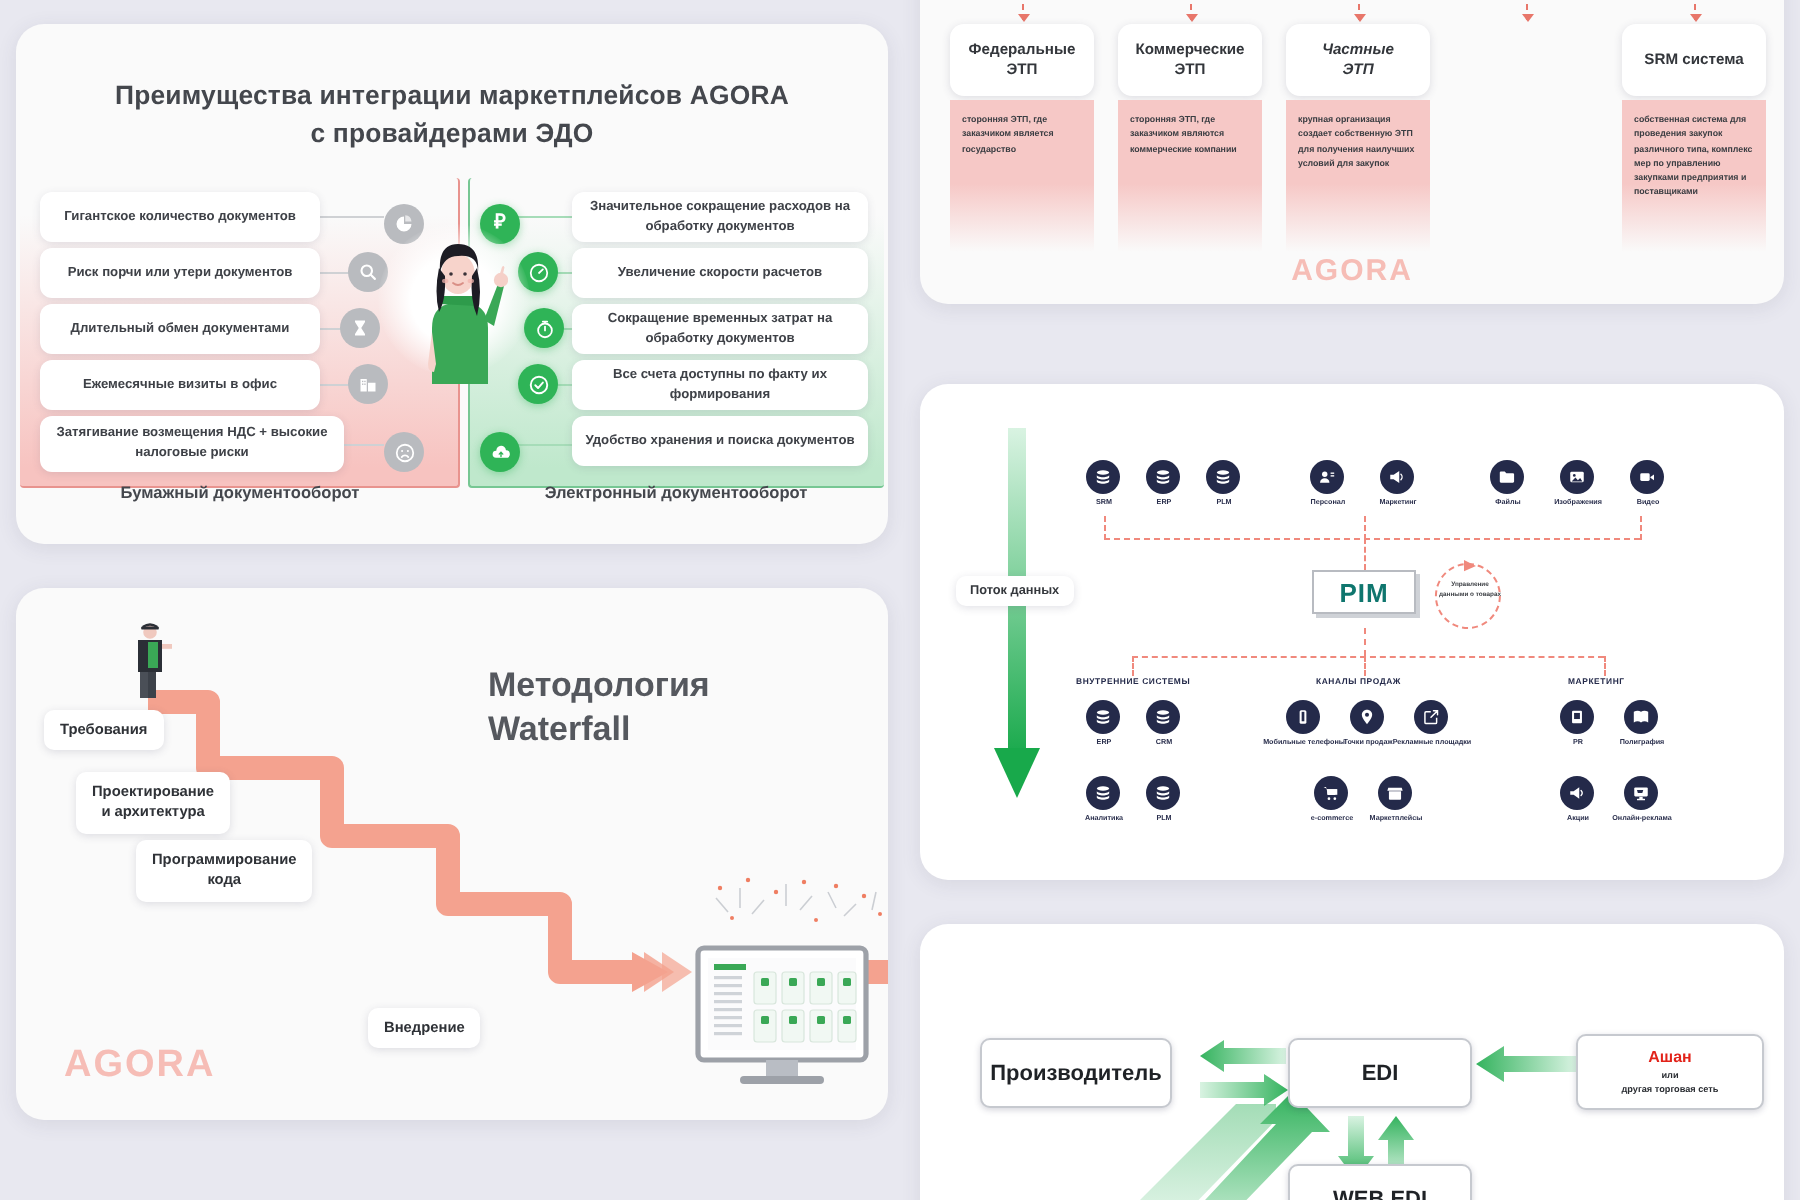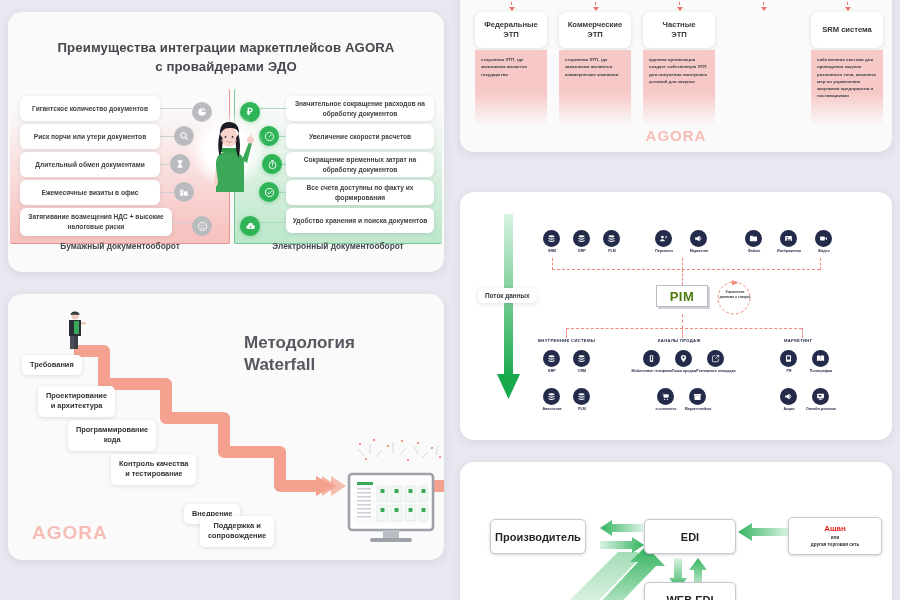--- a/index.html
+++ b/index.html
@@ -359,25 +359,21 @@
         <path d="M63.2 20.5 q3.8 -3.2 7.6 0 l0 -1.6 q-3.8 -2.6 -7.6 0 z" fill="#2b2f36"></path>
         <rect x="62.6" y="19.2" width="8.8" height="1.6" rx=".6" fill="#2b2f36"></rect>
       </g>
     </svg>
 
     <div class="wf-step" style="left:14px; top:61px;">Требования</div>
     <div class="wf-step" style="left:30px; top:92px;">Проектирование
 и архитектура</div>
     <div class="wf-step" style="left:60px; top:126px;">Программирование
 кода</div>
-    <div class="wf-step" style="left:103px; top:160px;">Контроль качества
-и тестирование</div>
     <div class="wf-step" style="left:176px; top:210px;">Внедрение</div>
-    <div class="wf-step" style="left:192px; top:222px;">Поддержка и
-сопровождение</div>
 
     <div class="agora-logo" style="left:24px; bottom:16px;">AGORA</div>
   </div>
 
   <div class="card" id="panel-etp">
     <div class="etp-arrow" style="left:51px;"></div>
     <div class="etp-arrow" style="left:135px;"></div>
     <div class="etp-arrow" style="left:219px;"></div>
     <div class="etp-arrow" style="left:303px;"></div>
     <div class="etp-arrow" style="left:387px;"></div>
@@ -386,21 +382,21 @@
       <div class="etp-head" style="white-space:pre-line;">Федеральные
 ЭТП</div>
       <div class="etp-body">сторонняя ЭТП, где заказчиком является государство</div>
     </div>
     <div class="etp-col" style="left:99px;">
       <div class="etp-head" style="white-space:pre-line;">Коммерческие
 ЭТП</div>
       <div class="etp-body">сторонняя ЭТП, где заказчиком являются коммерческие компании</div>
     </div>
     <div class="etp-col" style="left:183px;">
-      <div class="etp-head" style="white-space:pre-line;">Частные
+      <div class="etp-head" style="white-space:pre-line;font-style:italic;">Частные
 ЭТП</div>
       <div class="etp-body">крупная организация создает собственную ЭТП для получения наилучших условий для закупок</div>
     </div>
     <div class="etp-col" style="left:351px;">
       <div class="etp-head" style="white-space:pre-line;">SRM система</div>
       <div class="etp-body">собственная система для проведения закупок различного типа, комплекс мер по управлению закупками предприятия и поставщиками</div>
     </div>
 
     <div class="agora-logo" style="left:50%; transform:translateX(-50%); bottom:8px; font-size:15px;">AGORA</div>
   </div>
@@ -423,21 +419,21 @@
     <div class="dashvert" style="left:92px; top:66px; height:12px;"></div>
     <div class="dashvert" style="left:360px; top:66px; height:12px;"></div>
     <div class="dashvert" style="left:222px; top:66px; height:12px;"></div>
     <div class="dashvert" style="left:222px; top:77px; height:16px;"></div>
     <div class="dashvert" style="left:222px; top:122px; height:14px;"></div>
     <div class="dashline" style="left:106px; top:136px; width:236px;"></div>
     <div class="dashvert" style="left:106px; top:136px; height:10px;"></div>
     <div class="dashvert" style="left:222px; top:136px; height:10px;"></div>
     <div class="dashvert" style="left:342px; top:136px; height:10px;"></div>
 
-    <div style="position:absolute;left:196px;top:93px;width:52px;height:22px;background:#fff;border:1.4px solid #b8bbc1;box-shadow:2px 2px 0 #cfd2d7;display:flex;align-items:center;justify-content:center;font-size:13px;font-weight:bold;color:#4d7c0f;letter-spacing:.5px;">PIM</div>
+    <div style="position:absolute;left:196px;top:93px;width:52px;height:22px;background:#fff;border:1.4px solid #b8bbc1;box-shadow:2px 2px 0 #cfd2d7;display:flex;align-items:center;justify-content:center;font-size:13px;font-weight:bold;color:#0f766e;letter-spacing:.5px;">PIM</div>
 
     <svg style="position:absolute;left:256px;top:88px;width:36px;height:36px;">
       <path d="M18 2 A16 16 0 1 1 17.9 2" fill="none" stroke="#f0897d" stroke-width="1" stroke-dasharray="3 2"></path>
       <polygon points="16,0 22,3 16,5.6" fill="#f0897d"></polygon>
     </svg>
     <div style="position:absolute;left:258px;top:98px;width:34px;font-size:3.2px;font-weight:bold;color:#3a3d42;text-align:center;line-height:1.5;">Управление данными о товарах</div>
 
     <div class="pim-icon" style="left:83px; top:38px;">
         <svg width="9" height="9" viewBox="0 0 16 16" fill="#fff">
           <ellipse cx="8" cy="4" rx="5.5" ry="2"></ellipse>

